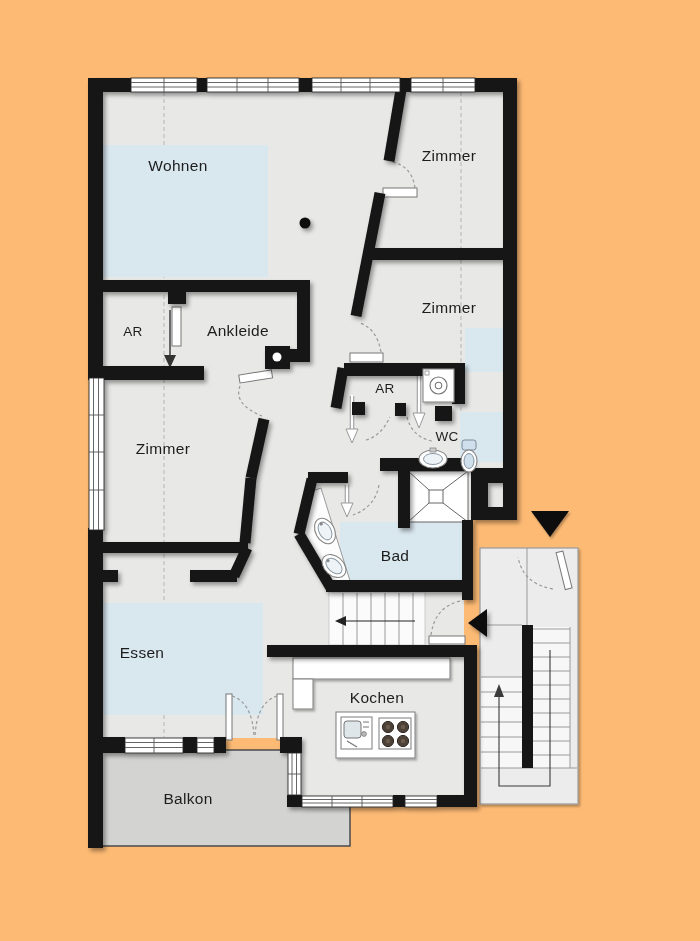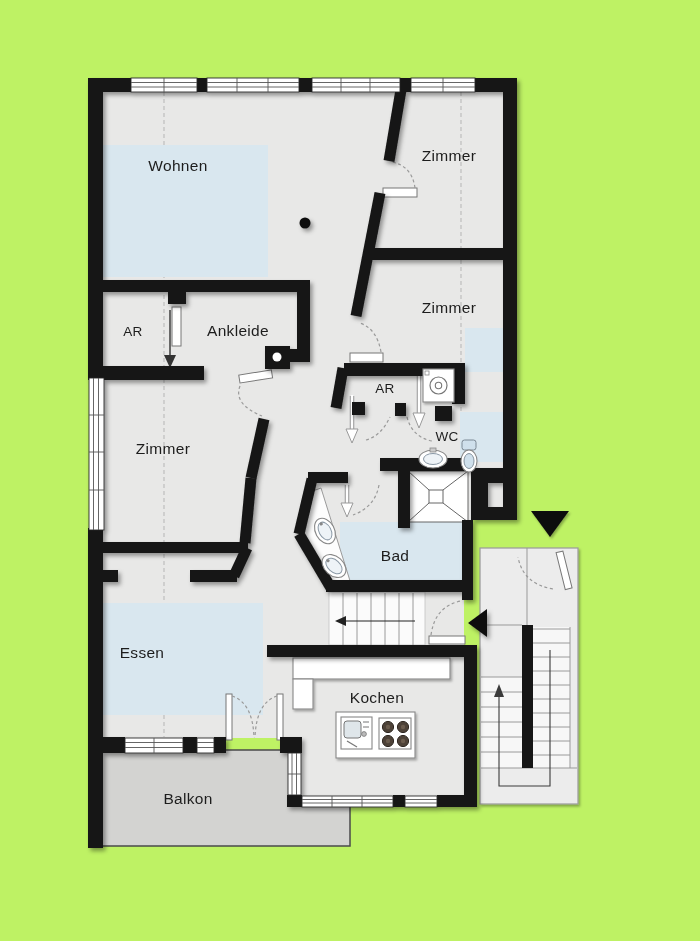--- a/index.html
+++ b/index.html
@@ -1,16 +1,16 @@
 <!DOCTYPE html>
 <html><head>
 <meta charset="utf-8">
 <style>
   html,body{margin:0;padding:0;background:#fff;}
-  .canvas{position:relative;width:700px;height:941px;background:#bef264;overflow:hidden;
+  .canvas{position:relative;width:700px;height:941px;background:#fdba74;overflow:hidden;
           font-family:"Liberation Sans",sans-serif;}
   svg{position:absolute;left:0;top:0;}
   .wall{fill:#161616;}
   .dwall{stroke:#161616;stroke-width:11;stroke-linecap:butt;}
   .floor{fill:#e8e8e7;}
   .win{fill:#ffffff;stroke:#2a2a2a;stroke-width:0.9;}
   .winline{stroke:#555;stroke-width:0.9;}
   .arc{fill:none;stroke:#9a9a9a;stroke-width:1.2;stroke-dasharray:3 2.6;}
   .dashline{stroke:#b5b5b5;stroke-width:1;stroke-dasharray:4 3;}
   .leaf{fill:#fff;stroke:#777;stroke-width:1;}

